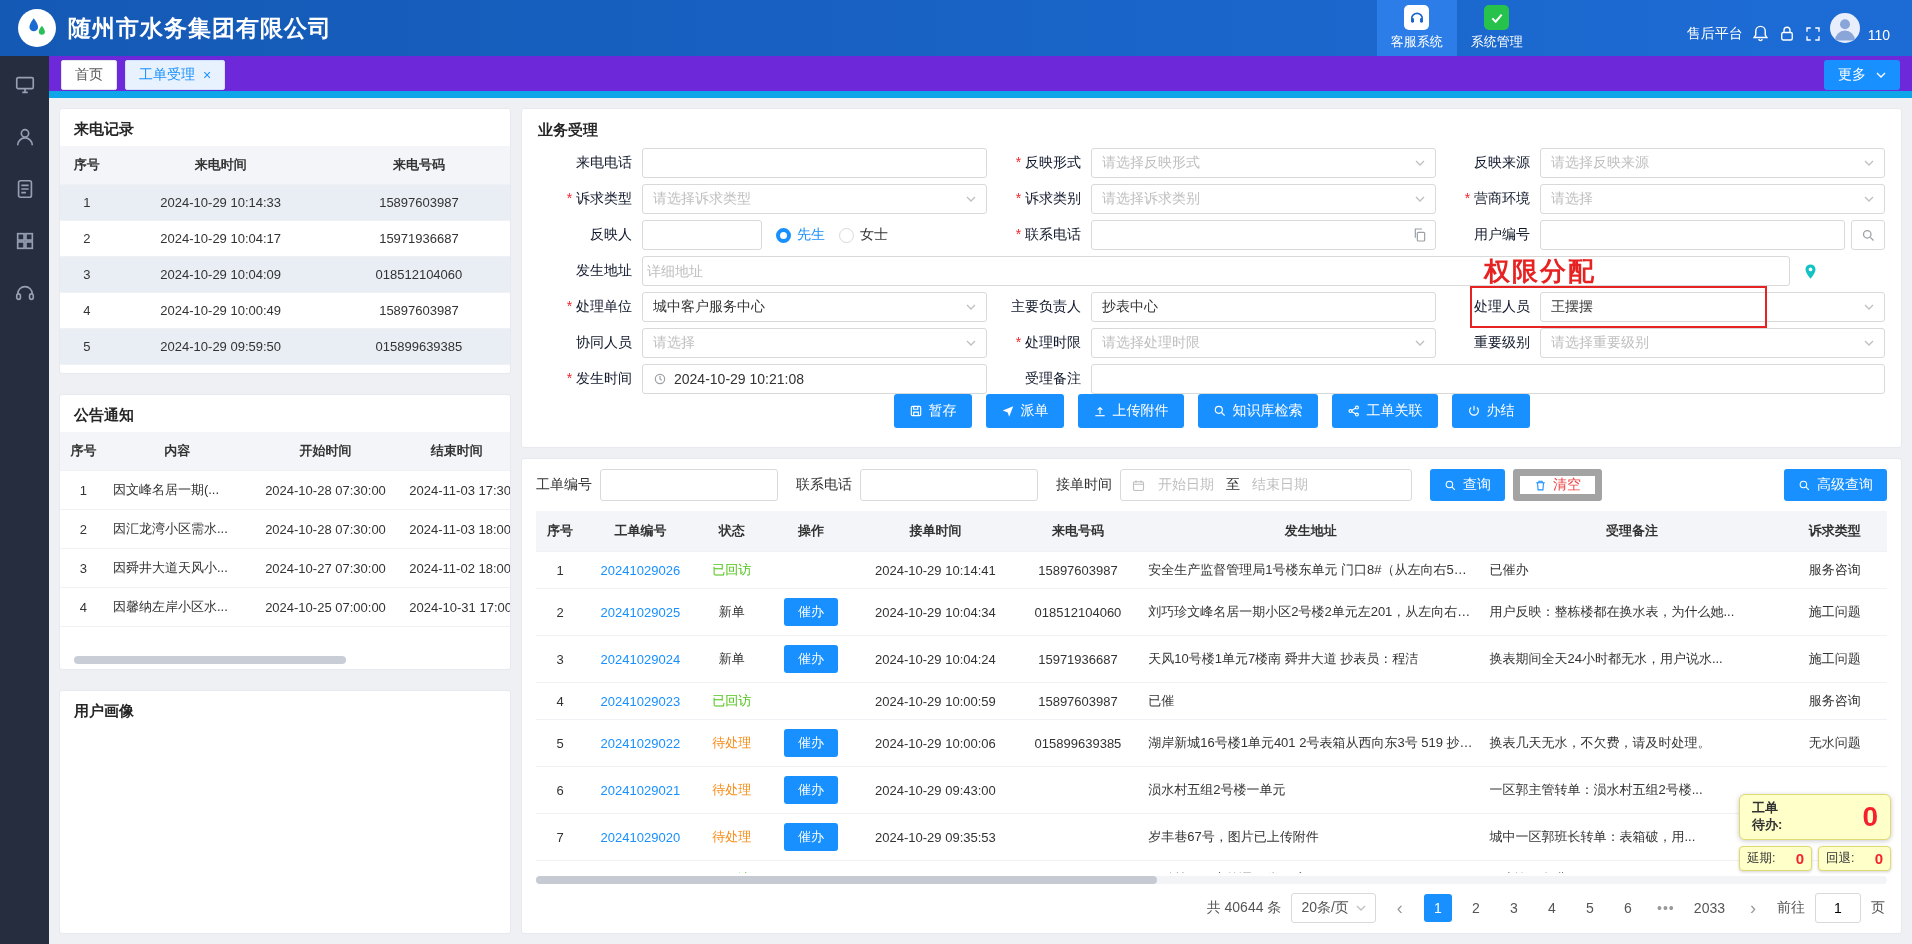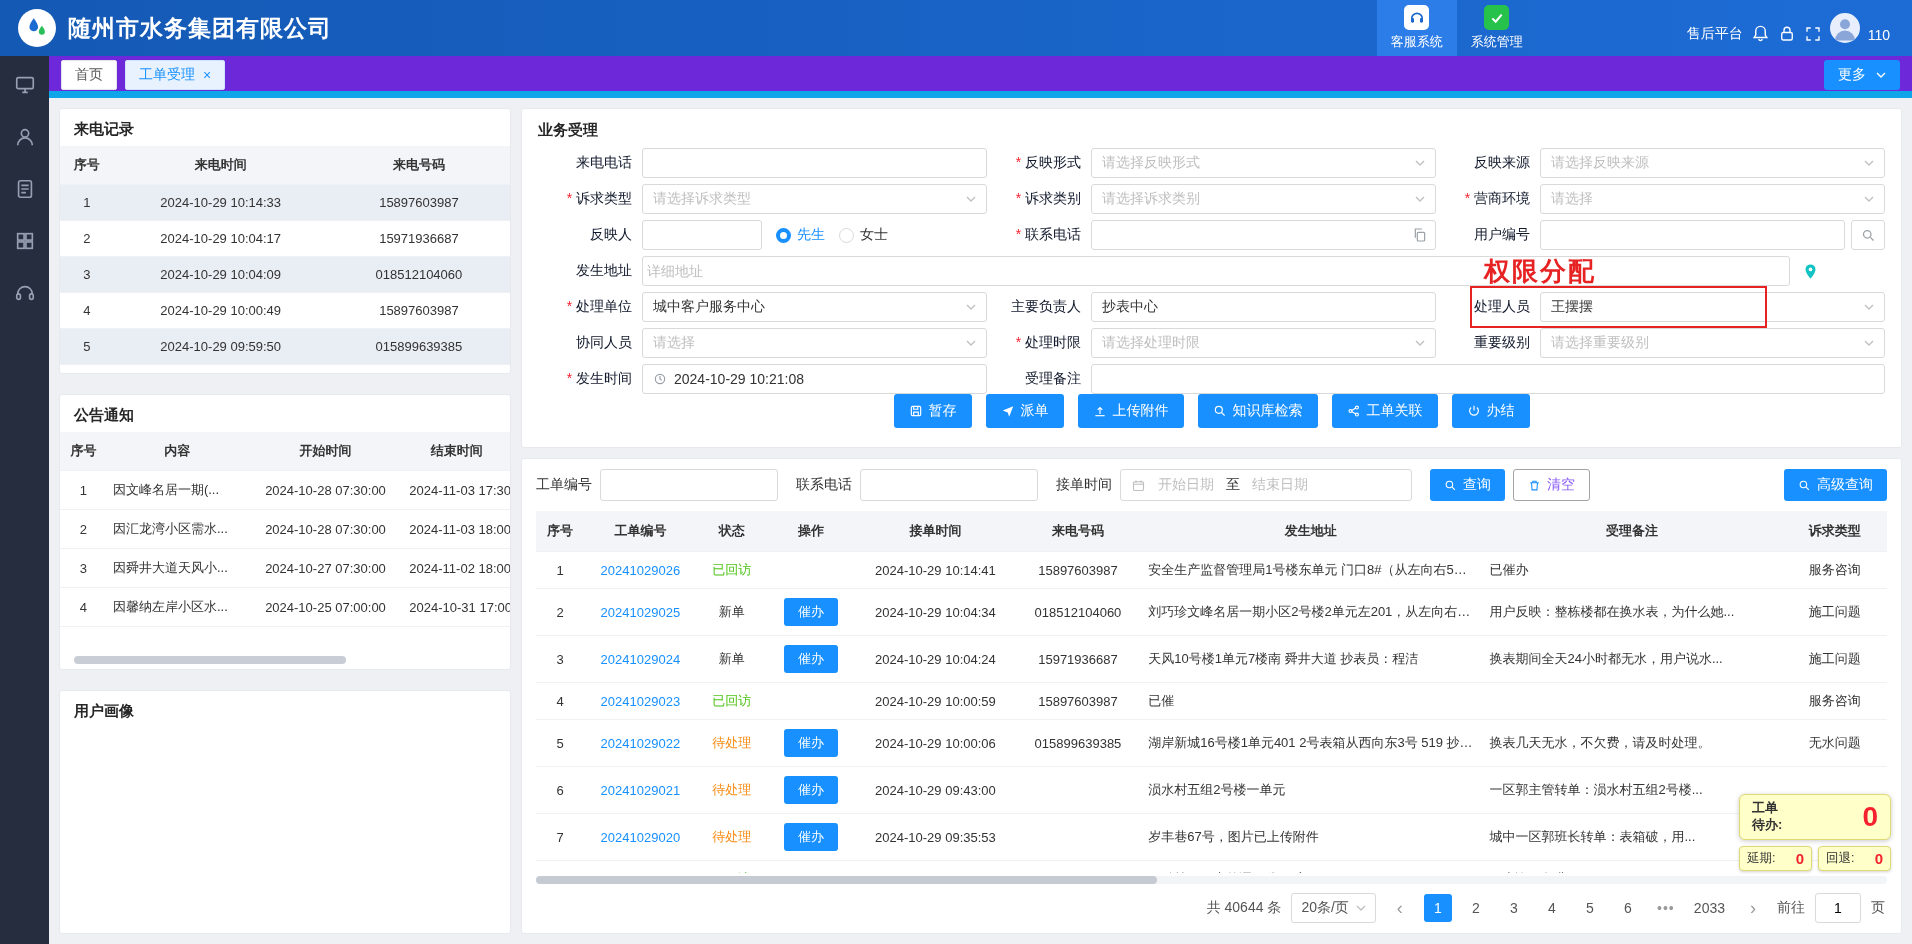--- a/index.html
+++ b/index.html
@@ -78,21 +78,21 @@
 .list-panel{flex:1;display:flex;flex-direction:column;padding:10px 14px;position:relative;min-height:0;overflow:hidden}
 .filters{display:flex;align-items:center;gap:8px}
 .flt-label{font-size:14px;color:#333;white-space:nowrap}
 .ml{margin-left:10px}
 .flt-input{width:178px;height:32px;border:1px solid #d9d9d9;border-radius:3px;padding:0 10px;font-size:14px;outline:none}
 .drange{width:292px;height:32px;border:1px solid #d9d9d9;border-radius:3px;display:flex;align-items:center;padding:0 10px;gap:12px;font-size:14px;background:#fff}
 .drange .dph{color:#bfbfbf}
 .drange .to{color:#333}
 .btn{height:32px;padding:0 14px;border-radius:3px;display:flex;align-items:center;gap:6px;font-size:14px;cursor:pointer;border:none;white-space:nowrap}
 .btn-primary{background:#1890ff;color:#fff}
-.btn-ghost{background:#fff;color:#8b5cf6;border:1px solid #a3a3a3}
+.btn-ghost{background:#fff;color:#ef4444;border:7px solid #a3a3a3}
 .adv{margin-left:auto}
 .orders-wrap{margin-top:10px;flex:1;min-height:0;overflow:hidden}
 .orders-table th{padding:11px 8px}
 .orders-table td{padding:9px 8px}
 .l{text-align:left}
 .ell{text-overflow:ellipsis}
 .olink{color:#1890ff;cursor:pointer;text-decoration:none}
 .urge{background:#1890ff;color:#fff;border:none;border-radius:3px;padding:5px 14px;font-size:13px;cursor:pointer}
 .urge:empty{display:none}
 .st{font-size:13px}

